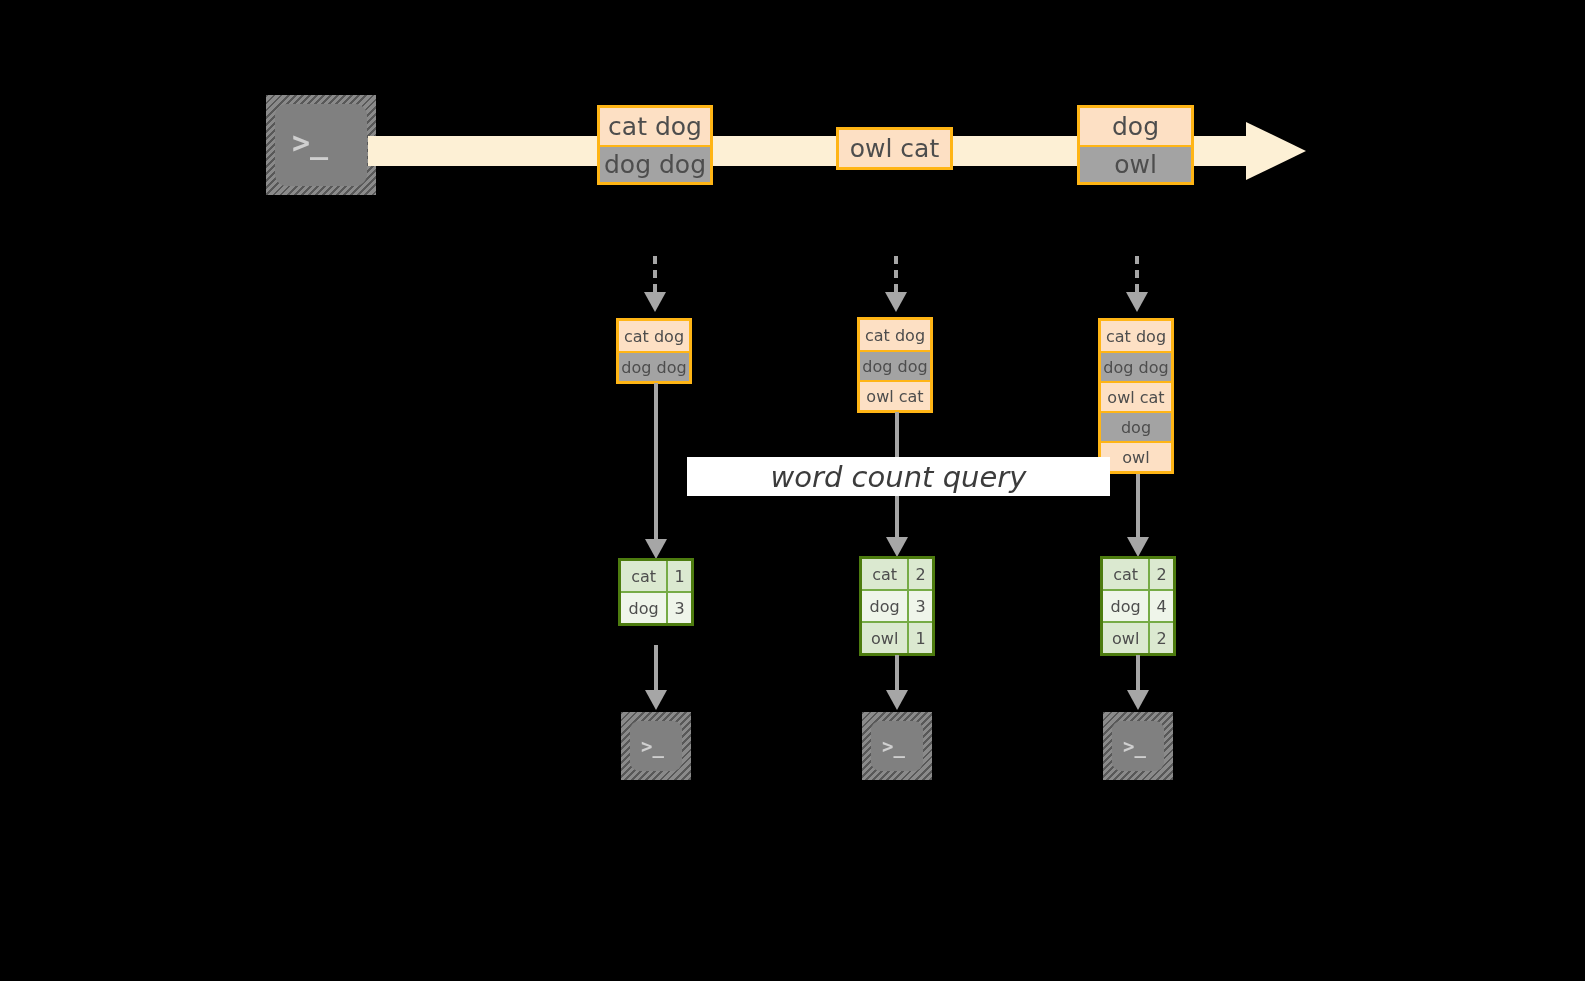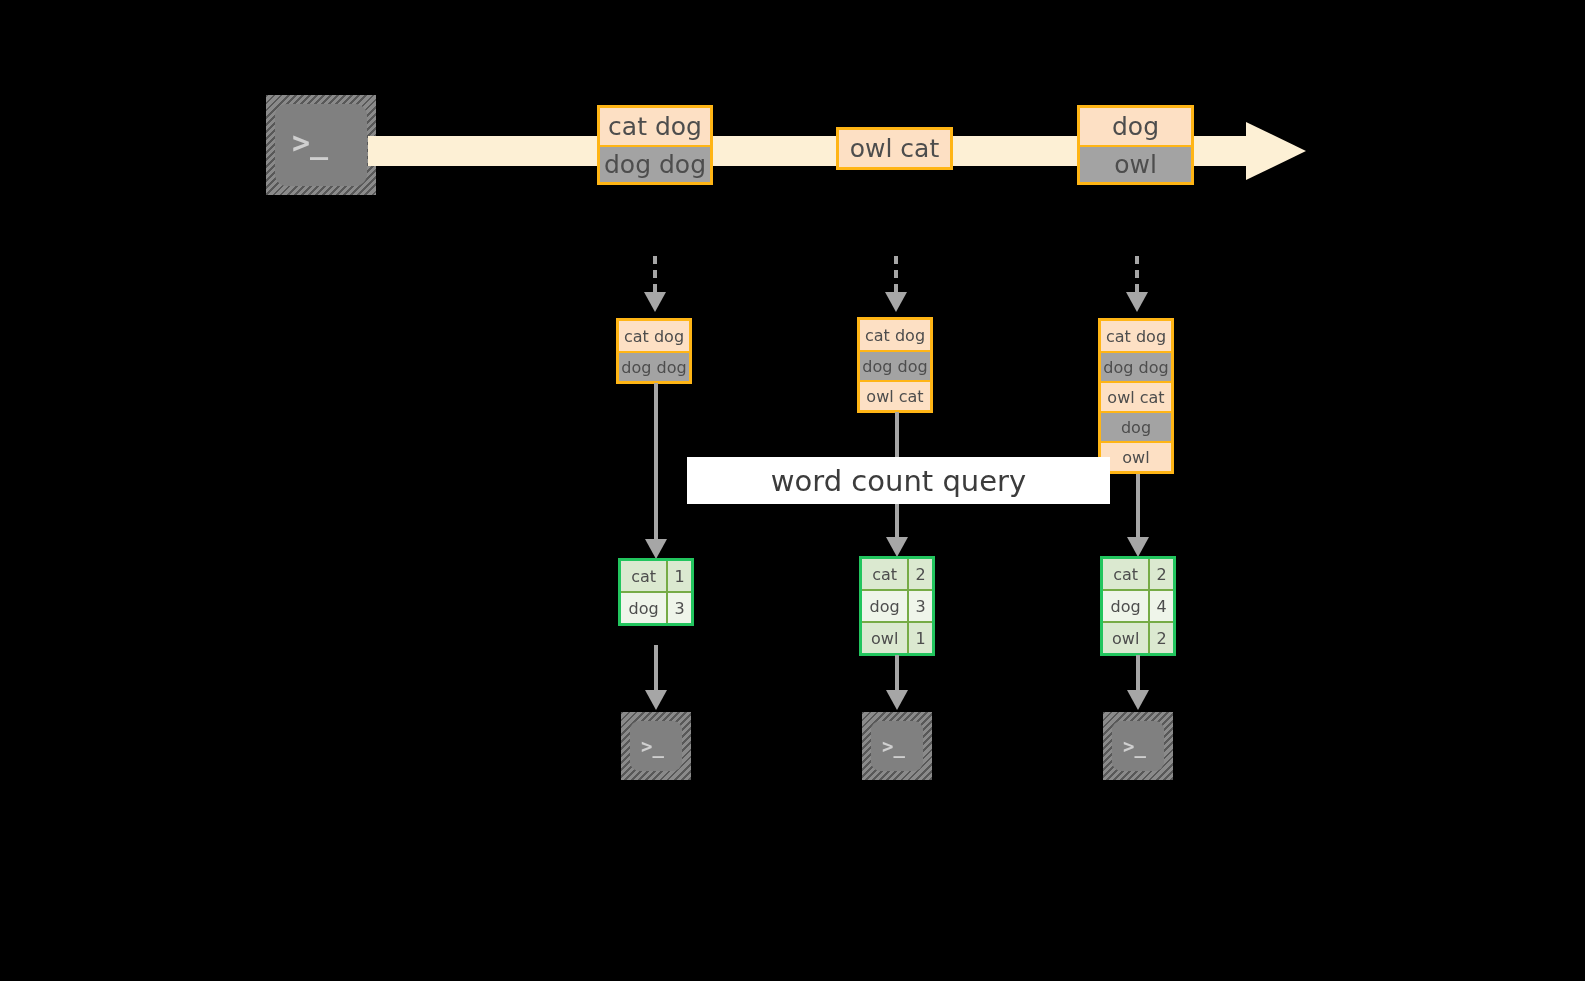--- a/index.html
+++ b/index.html
@@ -96,21 +96,21 @@
   
   .obox.snap .row { height: 30px; font-size: 16px; }
   .obox.snap.s1 { left: 616px; top: 318px; width: 76px; }
   .obox.snap.s2 { left: 857px; top: 317px; width: 76px; }
   .obox.snap.s3 { left: 1098px; top: 318px; width: 76px; }
 
   
   .gbox {
     position: absolute;
     box-sizing: border-box;
-    border: 3px solid #22c55e;
+    border: 3px solid #4d7c0f;
     background: #eaf2e2;
   }
   .gbox .grow {
     display: flex;
     height: 30px;
   }
   .gbox .grow + .grow { border-top: 2px solid #76ab46; }
   .gbox .gcell {
     box-sizing: border-box;
     display: flex;
@@ -149,29 +149,30 @@
     border-right: 11px solid transparent;
     border-top: 20px solid #a6a6a6;
   }
 
   
   .query-label {
     position: absolute;
     left: 687px;
     top: 457px;
     width: 423px;
-    height: 47px;
+    height: 39px;
     background: #ffffff;
     display: flex;
     align-items: center;
     justify-content: center;
     color: #3c3c3c;
     font-size: 29px;
     z-index: 5;
     white-space: nowrap;
+    font-style: italic;
   }
 </style>
 </head>
 <body>
 
 <div id="stage">
 
   <div class="terminal big">
     <div class="face">
       <span class="prompt">&gt;_</span>

